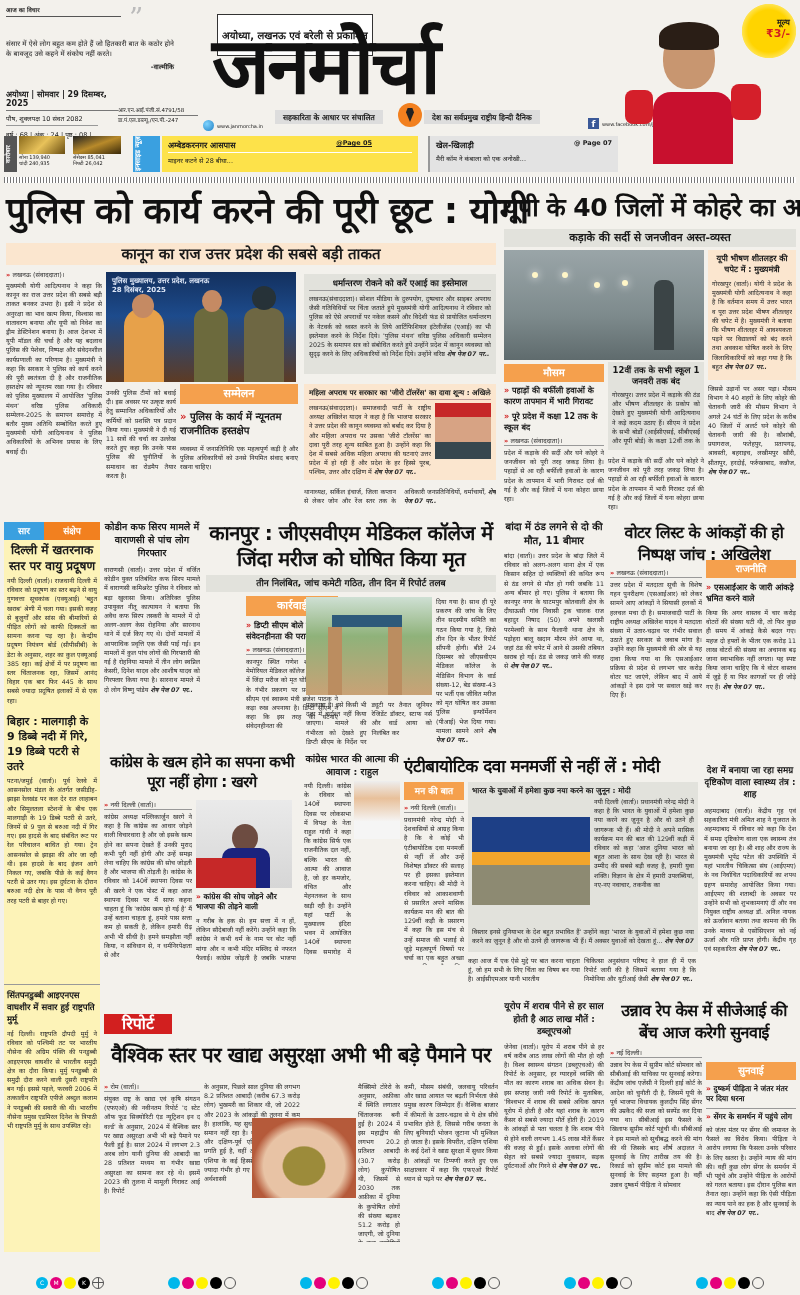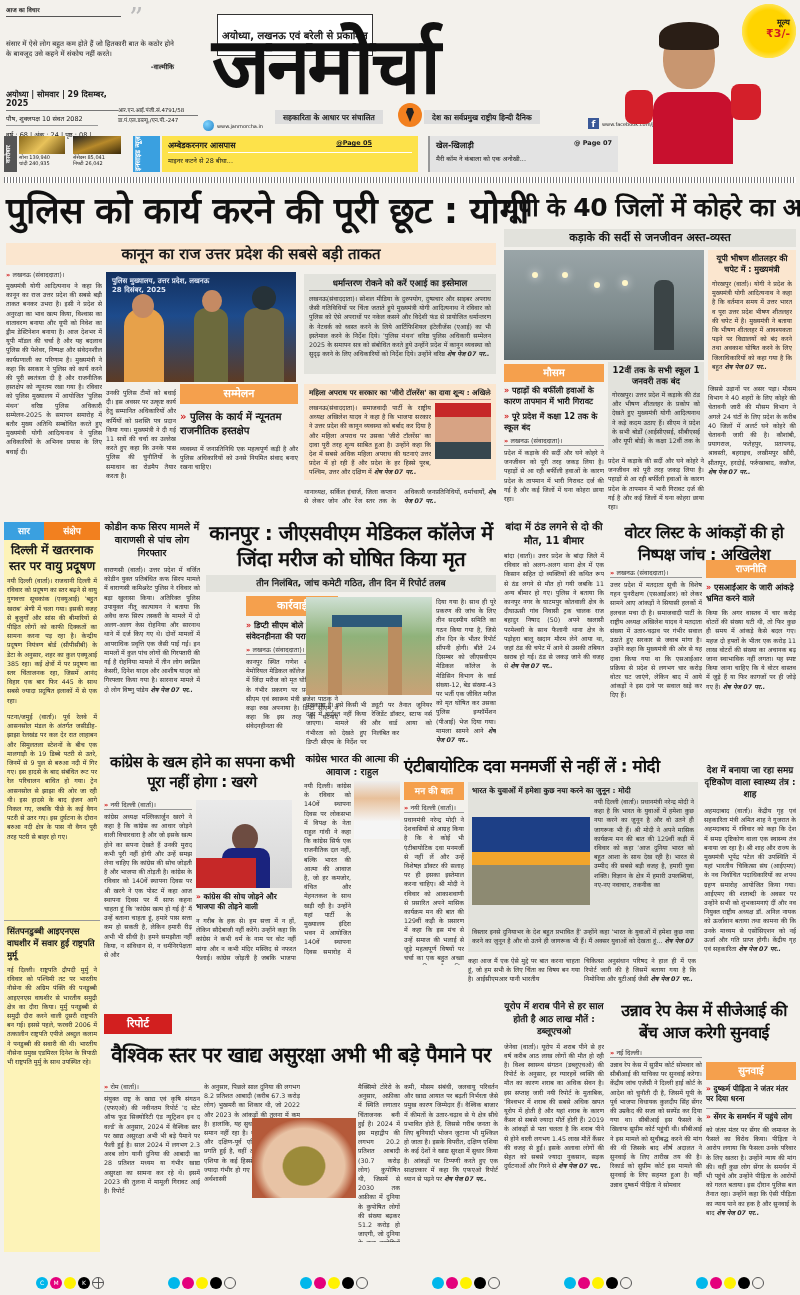--- a/index.html
+++ b/index.html
@@ -155,20 +155,21 @@
 <div class="abs body-text" style="left:608px;top:456px;width:96px;height:58px;"><span>प्रदेश में कड़ाके की सर्दी और घने कोहरे ने जनजीवन को पूरी तरह जकड़ लिया है। पहाड़ों से आ रही बर्फीली हवाओं के कारण प्रदेश के तापमान में भारी गिरावट दर्ज की गई है और कई जिलों में घना कोहरा छाया रहा।</span></div>
 <div class="abs body-text" style="left:708px;top:384px;width:88px;height:130px;"><span>जिससे उड़ानों पर असर पड़ा। मौसम विभाग ने 40 शहरों के लिए कोहरे की चेतावनी जारी की मौसम विभाग ने अगले 24 घंटों के लिए प्रदेश के करीब 40 जिलों में अलर्ट घने कोहरे की चेतावनी जारी की है। कौशांबी, प्रयागराज, फतेहपुर, प्रतापगढ़, श्रावस्ती, बहराइच, लखीमपुर खीरी, सीतापुर, हरदोई, फर्रुखाबाद, कन्नौज,</span> <span class="cont">शेष पेज 07 पर..</span></div>
 
 <div class="abs" style="left:4px;top:522px;width:96px;height:730px;background:#fdf3b8;">
   <div style="display:flex;height:18px;">
     <div style="background:#3aa0e0;color:#fff;font-weight:bold;font-size:9px;width:40px;text-align:center;line-height:18px;">सार</div>
     <div style="background:#f2801f;color:#fff;font-weight:bold;font-size:9px;flex:1;text-align:center;line-height:18px;">संक्षेप</div>
   </div>
   <div style="font-size:12px;font-weight:bold;text-align:center;line-height:16px;padding:2px 2px;">दिल्ली में खतरनाक स्तर पर वायु प्रदूषण</div>
   <div class="body-text" style="padding:0 3px;height:136px;">नयी दिल्ली (वार्ता)। राजधानी दिल्ली में रविवार को प्रदूषण का स्तर बढ़ने से वायु गुणवत्ता सूचकांक (एक्यूआई) 'बहुत खराब' श्रेणी में चला गया। इसकी वजह से बुजुर्गों और सांस की बीमारियों से पीड़ित लोगों को काफी दिक्कतों का सामना करना पड़ रहा है। केन्द्रीय प्रदूषण नियंत्रण बोर्ड (सीपीसीबी) के डेटा के अनुसार, शहर का कुल एक्यूआई 385 रहा। कई क्षेत्रों में पर प्रदूषण का स्तर चिंताजनक रहा, जिसमें आनंद विहार एक बार फिर 445 के साथ सबसे ज्यादा प्रदूषित इलाकों में से एक रहा।</div>
+  <div style="font-size:11px;font-weight:bold;line-height:15px;padding:2px 3px;">बिहार : मालगाड़ी के 9 डिब्बे नदी में गिरे, 19 डिब्बे पटरी से उतरे</div>
   <div class="body-text" style="padding:0 3px;height:208px;">पटना/जमुई (वार्ता)। पूर्व रेलवे में आसनसोल मंडल के अंतर्गत जसीडीह-झाझा रेलखंड पर कल देर रात लाहाबन और सिमुलतला स्टेशनों के बीच एक मालगाड़ी के 19 डिब्बे पटरी से उतरे, जिनमें से 9 पुल से बरुआ नदी में गिर गए। इस हादसे के बाद संबंधित रूट पर रेल परिचालन बाधित हो गया। ट्रेन आसनसोल से झाझा की ओर जा रही थी। इस हादसे के बाद इंजन आगे निकल गए, जबकि पीछे के कई वैगन पटरी से उतर गए। इस दुर्घटना के दौरान बरुआ नदी क्षेत्र के पास नौ वैगन पूरी तरह पटरी से बाहर हो गए।</div>
   <div style="font-size:8.5px;font-weight:bold;line-height:12px;padding:4px 3px;border-top:1px solid #999;">सिंतपनडुब्बी आइएनएस वाघशीर में सवार हुई राष्ट्रपति मुर्मू</div>
   <div class="body-text" style="padding:0 3px;height:120px;">नई दिल्ली। राष्ट्रपति द्रौपदी मुर्मु ने रविवार को पश्चिमी तट पर भारतीय नौसेना की अग्रिम पंक्ति की पनडुब्बी आइएनएस वाघशीर से भारतीय समुद्री क्षेत्र का दौरा किया। मुर्मु पनडुब्बी से समुद्री दौरा करने वाली दूसरी राष्ट्रपति बन गई। इससे पहले, फरवरी 2006 में तत्कालीन राष्ट्रपति एपीजे अब्दुल कलाम ने पनडुब्बी की सवारी की थी। भारतीय नौसेना प्रमुख एडमिरल दिनेश के त्रिपाठी भी राष्ट्रपति मुर्मु के साथ उपस्थित रहे।</div>
 </div>
 
 <div class="abs" style="left:104px;top:520px;width:96px;height:230px;">
   <div style="font-size:9.5px;font-weight:bold;text-align:center;line-height:13px;">कोडीन कफ सिरप मामले में वाराणसी से पांच लोग गिरफ्तार</div>
   <div class="body-text" style="margin-top:6px;height:176px;"><span>वाराणसी (वार्ता)। उत्तर प्रदेश में वर्जित कोडीन युक्त प्रतिबंधित कफ सिरप मामले में वाराणसी कमिश्नरेट पुलिस ने रविवार को बड़ा खुलासा किया। अतिरिक्त पुलिस उपायुक्त नीतू कात्यायन ने बताया कि अवैध कफ सिरप तस्करी के मामले में दो अलग-अलग केस रोहनिया और सारनाथ थाने में दर्ज किए गए थे। दोनों मामलों में आपराधिक प्रवृत्ति एक जैसी पाई गई। इन मामलों में कुल पांच लोगों की गिरफ्तारी की गई है रोहनिया मामले में तीन लोग स्वप्निल केसरी, दिनेश यादव और आशीष यादव को गिरफ्तार किया गया है। सारनाथ मामले में दो लोग विष्णु पांडेय</span> <span class="cont">शेष पेज 07 पर..</span></div>
 </div>
 
@@ -239,21 +240,21 @@
 </div>
 <div class="abs body-text" style="left:468px;top:956px;width:112px;height:34px;">कहा आज मैं एक ऐसे मुद्दे पर बात करना चाहता हूं, जो हम सभी के लिए चिंता का विषय बन गया है। आईसीएमआर यानी भारतीय</div>
 <div class="abs body-text" style="left:584px;top:956px;width:112px;height:34px;"><span>चिकित्सा अनुसंधान परिषद ने हाल ही में एक रिपोर्ट जारी की है जिसमें बताया गया है कि निमोनिया और यूटीआई जैसी</span> <span class="cont">शेष पेज 07 पर..</span></div>
 
 <div class="abs" style="left:704px;top:764px;width:92px;height:236px;">
   <div style="font-size:8.8px;font-weight:bold;text-align:center;line-height:12px;">देश में बनाया जा रहा समग्र दृष्टिकोण वाला स्वास्थ्य तंत्र : शाह</div>
   <div class="body-text" style="margin-top:6px;height:188px;"><span>अहमदाबाद (वार्ता)। केंद्रीय गृह एवं सहकारिता मंत्री अमित शाह ने गुजरात के अहमदाबाद में रविवार को कहा कि देश में समग्र दृष्टिकोण वाला एक स्वास्थ्य तंत्र बनाया जा रहा है। श्री शाह और राज्य के मुख्यमंत्री भूपेंद्र पटेल की उपस्थिति में यहां भारतीय चिकित्सा संघ (आईएमए) के नव निर्वाचित पदाधिकारियों का शपथ ग्रहण समारोह आयोजित किया गया। आईएमए की शताब्दी के अवसर पर उन्होंने सभी को शुभकामनाएं दीं और नव नियुक्त राष्ट्रीय अध्यक्ष डॉ. अनिल नायक को ऊर्जावान बताया तथा कामना की कि उनके माध्यम से एसोसिएशन को नई ऊर्जा और गति प्राप्त होगी। केंद्रीय गृह एवं सहकारिता</span> <span class="cont">शेष पेज 07 पर..</span></div>
 </div>
 
 <div class="abs" style="left:104px;top:1014px;width:394px;height:20px;display:flex;">
-  <div style="width:68px;background:#d21f1f;color:#fff;font-weight:bold;font-size:11px;text-align:center;line-height:20px;">रिपोर्ट</div>
+  <div style="width:68px;background:#d21f1f;color:#fff;font-weight:bold;font-size:16px;text-align:center;line-height:20px;">रिपोर्ट</div>
 </div>
 <div class="abs hl" style="left:104px;top:1040px;width:394px;font-size:20.5px;line-height:30px;white-space:nowrap;text-align:center;">वैश्विक स्तर पर खाद्य असुरक्षा अभी भी बड़े पैमाने पर</div>
 <div class="abs" style="left:104px;top:1082px;width:96px;height:160px;">
   <div class="dateline" style="border-bottom:1px solid #999;"><span class="arrow">» </span><span>रोम (वार्ता)।</span></div>
   <div class="body-text" style="margin-top:2px;height:150px;">संयुक्त राष्ट्र के खाद्य एवं कृषि संगठन (एफएओ) की नवीनतम रिपोर्ट 'द स्टेट ऑफ फूड सिक्योरिटी एंड न्यूट्रिशन इन द वर्ल्ड' के अनुसार, 2024 में वैश्विक स्तर पर खाद्य असुरक्षा अभी भी बड़े पैमाने पर फैली हुई है। साल 2024 में लगभग 2.3 अरब लोग यानी दुनिया की आबादी का 28 प्रतिशत मध्यम या गंभीर खाद्य असुरक्षा का सामना कर रहे थे। इसमें 2023 की तुलना में मामूली गिरावट आई है। रिपोर्ट</div>
 </div>
 <div class="abs body-text" style="left:204px;top:1082px;width:96px;height:160px;">के अनुसार, पिछले साल दुनिया की लगभग 8.2 प्रतिशत आबादी (करीब 67.3 करोड़ लोग) भुखमरी का शिकार थी, जो 2022 और 2023 के आंकड़ों की तुलना में कम है। हालांकि, यह सुधार पूरी दुनिया में एक समान नहीं रहा है। जहां दक्षिण अमेरिका और दक्षिण-पूर्व एशिया में उल्लेखनीय प्रगति हुई है, वहीं अफ्रीका और पश्चिमी एशिया के कई हिस्सों में हालात पहले से ज्यादा गंभीर हो गए हैं। एफएओ के मुख्य अर्थशास्त्री</div>
 <div class="abs photo" style="left:252px;top:1118px;width:104px;height:80px;background:radial-gradient(ellipse at 50% 60%,#9c8b3a 0 28%,#e8c3a5 30% 55%,#b55a3a 70%);"></div>
 <div class="abs body-text" style="left:304px;top:1082px;width:96px;height:160px;padding-left:54px;">मैक्सिमो टोरेरो के अनुसार, अफ्रीका में स्थिति लगातार चिंताजनक बनी हुई है। 2024 में इस महाद्वीप की लगभग 20.2 प्रतिशत आबादी (30.7 करोड़ लोग) कुपोषित थी, जिसमें से 2030 तक अफ्रीका में दुनिया के कुपोषित लोगों की संख्या बढ़कर 51.2 करोड़ हो जाएगी, जो दुनिया के कुल कुपोषितों का 60 प्रतिशत होगी। इस संकट के पीछे जनसंख्या का अत्यधिक दबाव, कृषि उत्पादन में</div>
 <div class="abs body-text" style="left:404px;top:1082px;width:94px;height:160px;"><span>कमी, मौसम संबंधी, जलवायु परिवर्तन और खाद्य आयात पर बढ़ती निर्भरता जैसे प्रमुख कारण जिम्मेदार हैं। वैश्विक बाजार में कीमतों के उतार-चढ़ाव से ये क्षेत्र सीधे प्रभावित होते हैं, जिससे गरीब जनता के लिए बुनियादी भोजन जुटाना भी मुश्किल हो जाता है। इसके विपरीत, दक्षिण एशिया के कई देशों ने खाद्य सुरक्षा में सुधार किया है। आंकड़ों पर टिप्पणी करते हुए एक साक्षात्कार में कहा कि एफएओ रिपोर्ट ध्यान से पढ़ने पर</span> <span class="cont">शेष पेज 07 पर..</span></div>

